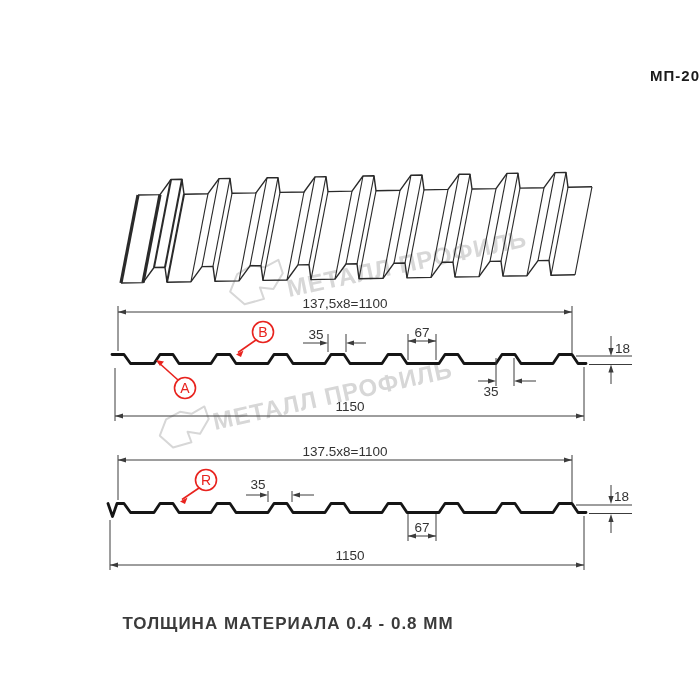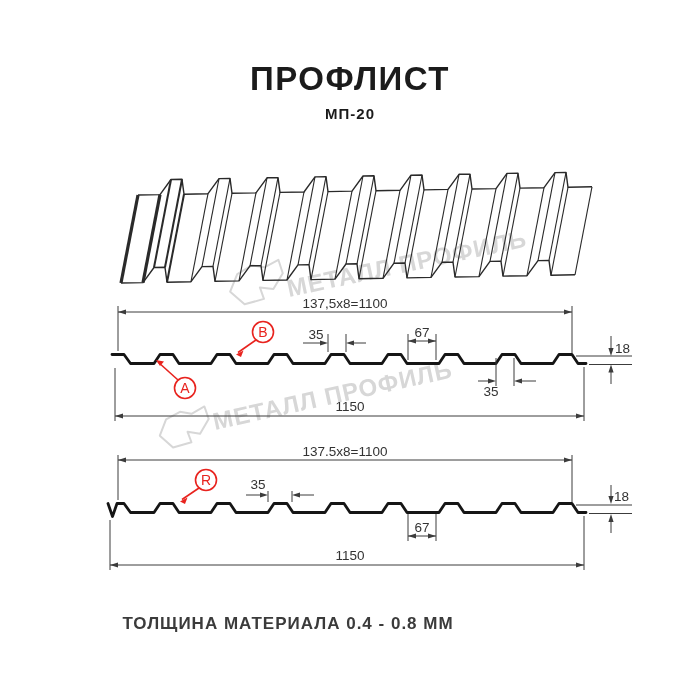--- a/index.html
+++ b/index.html
@@ -1,40 +1,39 @@
 <!DOCTYPE html>
 <html><head>
 <meta charset="utf-8">
 <style>
   html,body{margin:0;padding:0;background:#fff;}
   .page{position:relative;width:700px;height:700px;background:#fff;overflow:hidden;
         font-family:"Liberation Sans",sans-serif;}
   .header{position:absolute;top:60px;left:0;width:700px;text-align:center;}
   .title{margin:0;font-size:33px;font-weight:800;letter-spacing:1.5px;color:#1b1b1b;}
-  .subtitle{margin-top:7px;font-size:15px;font-weight:700;letter-spacing:1px;color:#1b1b1b;}
+  .subtitle{margin-top:7px;font-size:15px;font-weight:700;letter-spacing:1px;color:#1b1b1b;text-align:right;}
   .footer{position:absolute;top:614px;left:0;width:576px;text-align:center;
           font-size:17px;font-weight:600;letter-spacing:1px;color:#3b3b3b;}
   svg.draw{position:absolute;left:0;top:0;}
   svg.draw text{font-family:"Liberation Sans",sans-serif;fill:#333;font-size:13.5px;}
   svg.draw text.wm{font-size:24px;font-weight:700;fill:#d7d7d7;letter-spacing:1px;}
   svg.draw text.marker{fill:#e8231e;font-size:14px;}
   .thick{stroke:#151515;stroke-width:2.8;fill:none;stroke-linejoin:round;stroke-linecap:round;}
   .thin{stroke:#3c3c3c;stroke-width:1;fill:none;}
   .arr{fill:#3c3c3c;stroke:none;}
   .red{stroke:#e8231e;stroke-width:1.6;fill:none;}
   .redfill{fill:#e8231e;stroke:none;}
   .wmstroke{stroke:#d7d7d7;stroke-width:2;fill:none;stroke-linejoin:round;}
 </style>
 </head>
 <body>
 
 <div class="page">
 
   <div class="header">
-    <h1 class="title">ПРОФЛИСТ</h1>
     <div class="subtitle">МП-20</div>
   </div>
 
   <svg class="draw" width="700" height="700" viewBox="0 0 700 700">
 
     <g>
       <path class="wmstroke" transform="translate(226,268) rotate(-10)" d="M0,24 L10,8 L26,2 L38,6 L53,1 L55,15 L43,29 L30,25 L32,37 L12,39 Z"></path>
       <text class="wm" transform="translate(289,297) rotate(-12)">МЕТАЛЛ ПРОФИЛЬ</text>
     </g>
     <g>

